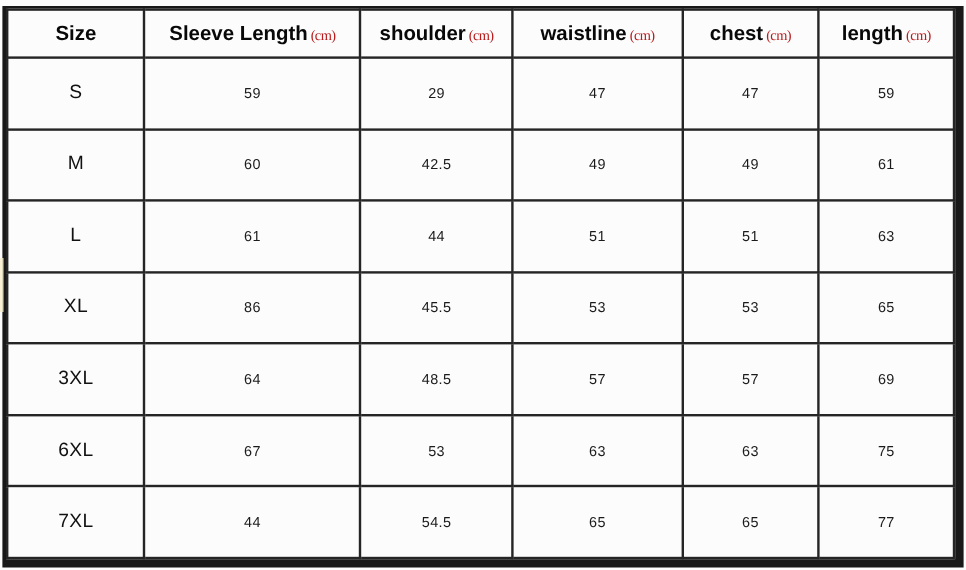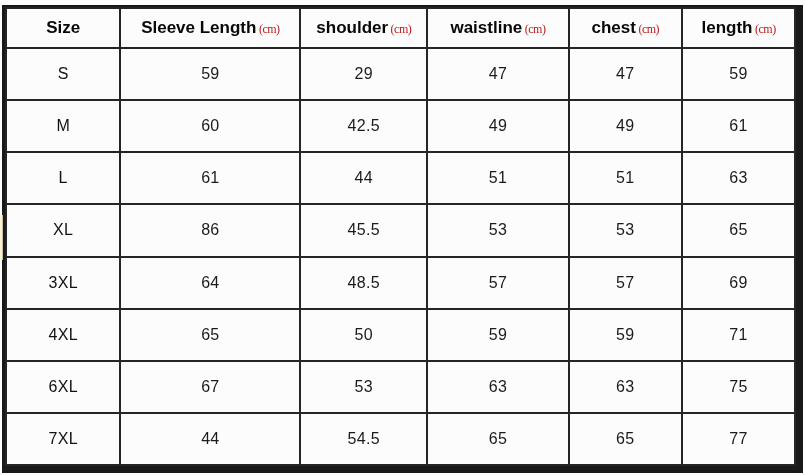--- a/index.html
+++ b/index.html
@@ -52,21 +52,21 @@
     overflow: hidden;
   }
   th .hunit {
     font-weight: normal;
     font-size: 12px;
     font-family: Liberation Serif, serif;
     letter-spacing: -0.5px;
     color: #b91c1c;
   }
   td {
-    font-size: 16px;
+    font-size: 12px;
     color: #1b1b1b;
     letter-spacing: 0.3px;
   }
   td.size-col {
     font-size: 16px;
     color: #111111;
   }
   
   .edge-tint {
     position: absolute;
@@ -137,28 +137,20 @@
           </tr>
           <tr>
             <td class="size-col">3XL</td>
             <td>64</td>
             <td>48.5</td>
             <td>57</td>
             <td>57</td>
             <td>69</td>
           </tr>
           <tr>
-            <td class="size-col">4XL</td>
-            <td>65</td>
-            <td>50</td>
-            <td>59</td>
-            <td>59</td>
-            <td>71</td>
-          </tr>
-          <tr>
             <td class="size-col">6XL</td>
             <td>67</td>
             <td>53</td>
             <td>63</td>
             <td>63</td>
             <td>75</td>
           </tr>
           <tr>
             <td class="size-col">7XL</td>
             <td>44</td>

